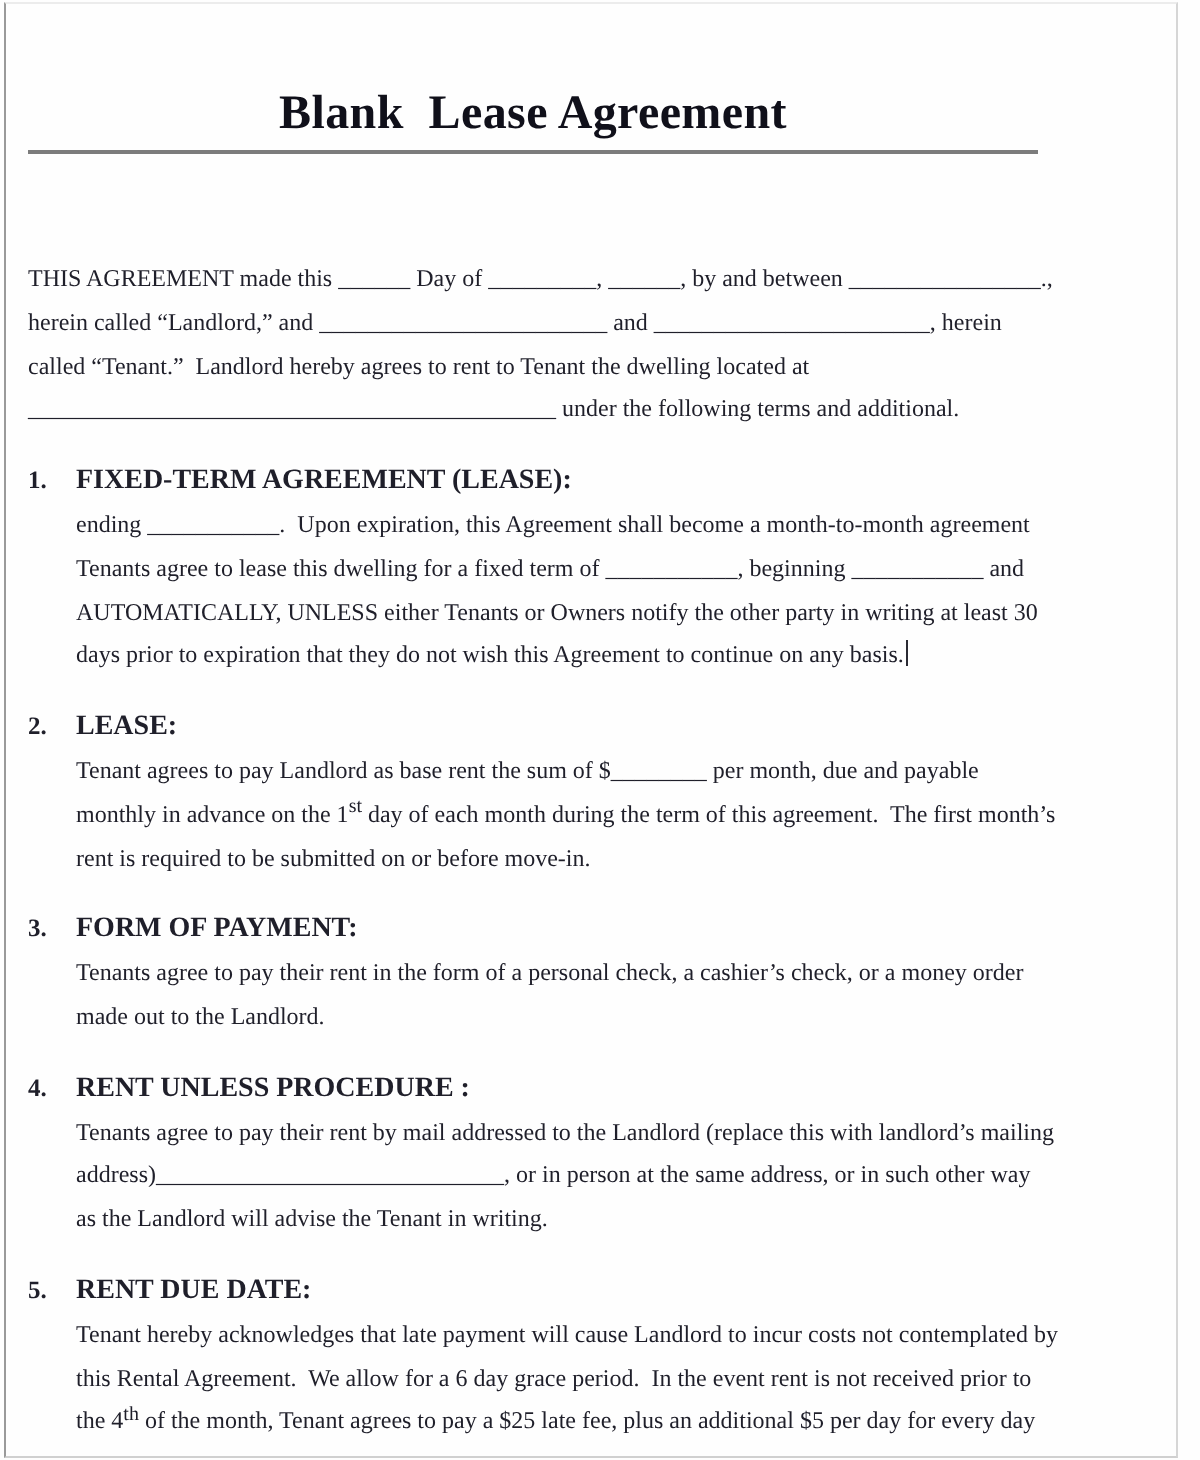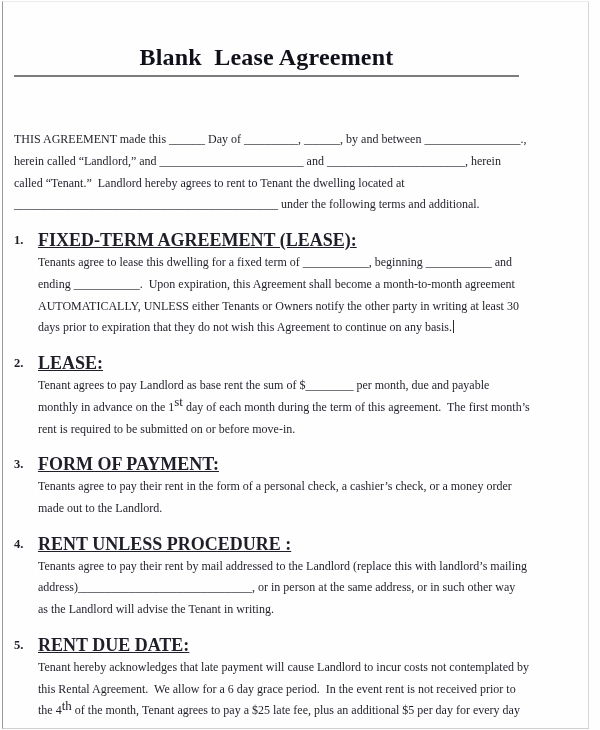--- a/index.html
+++ b/index.html
@@ -58,26 +58,25 @@
   .section { display: flex; margin-top: 14px; }
   .section:first-child { margin-top: 0; }
   .num {
     width: 24px; flex: 0 0 24px;
     font-weight: bold;
     font-size: 12.5px; line-height: 21.8px;
   }
   .sec-content { flex: 1; }
   .sec-heading {
     font-weight: bold;
-    font-size: 18px; line-height: 21.8px;
+    font-size: 14px; line-height: 21.8px;
     white-space: pre-wrap;
-    text-decoration: underline;
   }
   sup.sp {
-    font-size: 13px;
+    font-size: 10px;
     line-height: 0;
     vertical-align: baseline;
     position: relative; top: -4.5px;
   }
   .cursor {
     display: inline-block;
     width: 1.5px; height: 13px;
     background: #2a2a33;
     vertical-align: -2px;
     margin-left: 1px;
@@ -98,22 +97,22 @@
       <div class="line">herein called “Landlord,” and ________________________ and _______________________, herein</div>
       <div class="line">called “Tenant.”  Landlord hereby agrees to rent to Tenant the dwelling located at</div>
       <div class="line">____________________________________________ under the following terms and additional.</div>
     </div>
 
   <div class="sections">
       <div class="section">
         <div class="num">1.</div>
         <div class="sec-content">
           <div class="sec-heading">FIXED-TERM AGREEMENT (LEASE):</div>
+          <div class="line">ending ___________.  Upon expiration, this Agreement shall become a month-to-month agreement</div>
           <div class="line">Tenants agree to lease this dwelling for a fixed term of ___________, beginning ___________ and</div>
-          <div class="line">ending ___________.  Upon expiration, this Agreement shall become a month-to-month agreement</div>
           <div class="line">AUTOMATICALLY, UNLESS either Tenants or Owners notify the other party in writing at least 30</div>
           <div class="line">days prior to expiration that they do not wish this Agreement to continue on any basis.<span class="cursor"></span></div>
         </div>
       </div>
       <div class="section">
         <div class="num">2.</div>
         <div class="sec-content">
           <div class="sec-heading">LEASE:</div>
           <div class="line">Tenant agrees to pay Landlord as base rent the sum of $________ per month, due and payable</div>
           <div class="line">monthly in advance on the 1<sup class="sp">st</sup> day of each month during the term of this agreement.  The first month’s</div>

